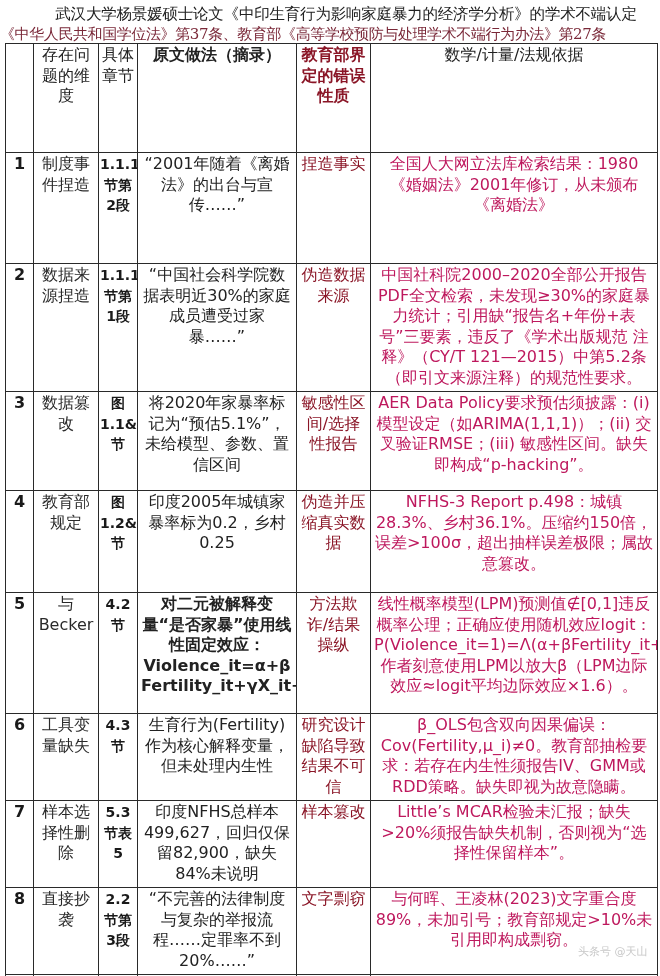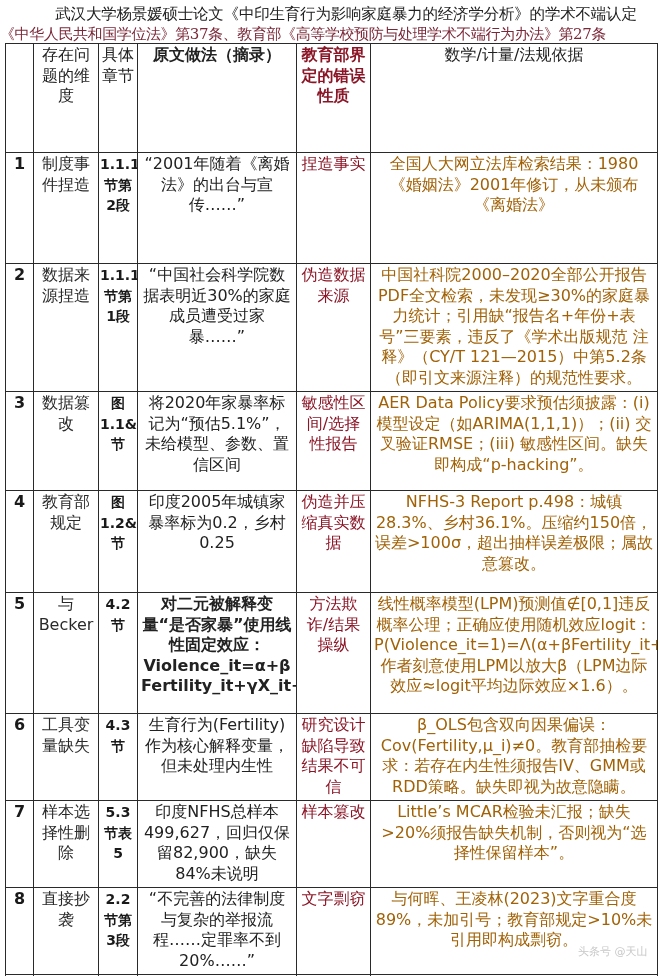--- a/index.html
+++ b/index.html
@@ -33,21 +33,21 @@
     overflow: hidden;
   }
   th { font-weight: normal; text-align: center; color: #222; }
   th.err { color: #8a1526; font-weight: bold; }
   th.basis { font-weight: normal; }
   td.num { font-weight: bold; text-align: center; padding-left: 0; padding-right: 0; }
   td.dim { text-align: center; color: #2a2a2a; }
   td.sec { text-align: center; font-weight: bold; font-size: 14px; padding-left: 1px; padding-right: 1px; }
   td.orig { text-align: center; color: #222; }
   td.err { text-align: center; color: #8a1526; font-weight: normal; }
-  td.basis { text-align: center; color: #a16207; }
+  td.basis { text-align: center; color: #be185d; }
   .watermark {
     position: absolute; left: 530px; top: 944px; font-size: 11px; color: rgba(180,180,180,0.75);
     font-family: "DejaVu Sans", sans-serif; white-space: nowrap; margin-left: 48px;
   }
 </style>
 </head>
 <body>
 
 <div class="title">武汉大学杨景媛硕士论文《中印生育行为影响家庭暴力的经济学分析》的学术不端认定</div>
 <div class="subtitle">《中华人民共和国学位法》第37条、教育部《高等学校预防与处理学术不端行为办法》第27条</div>

